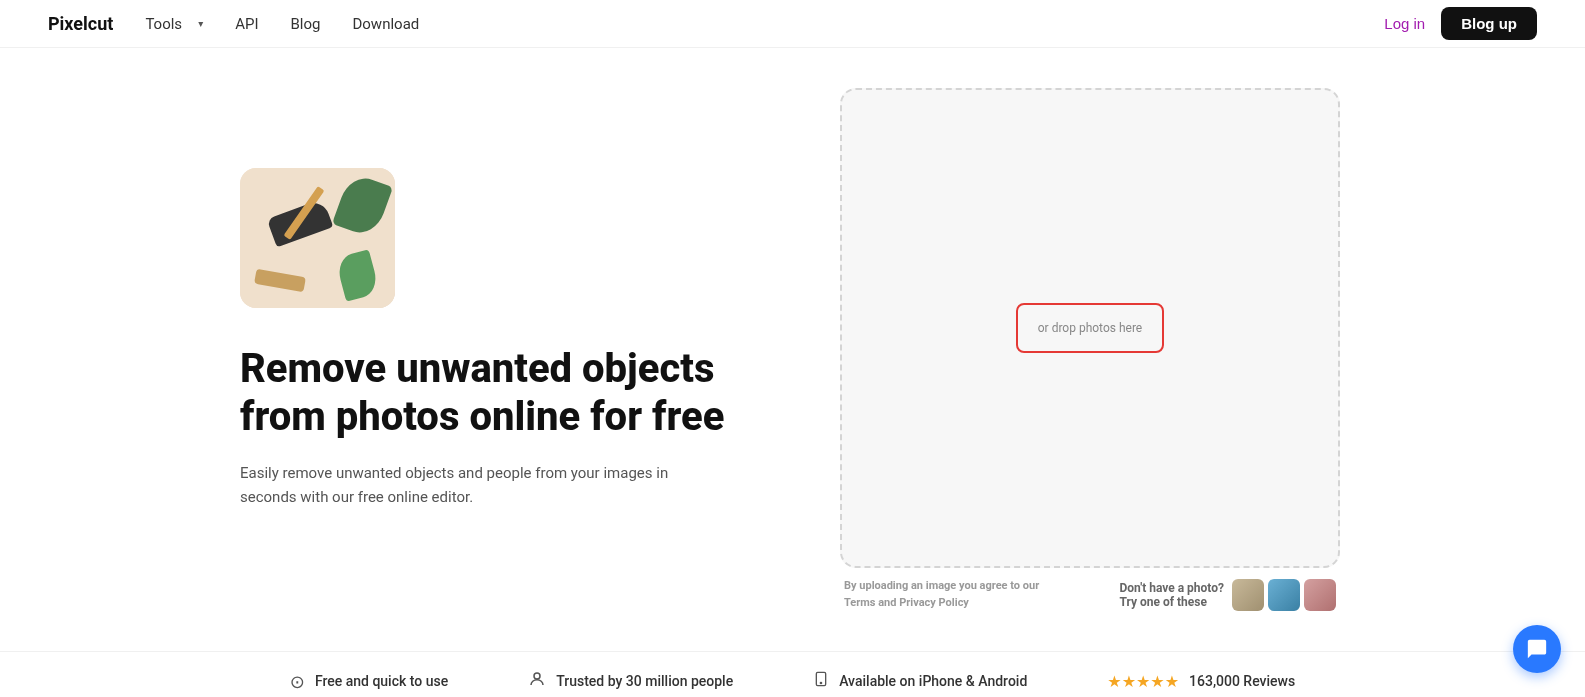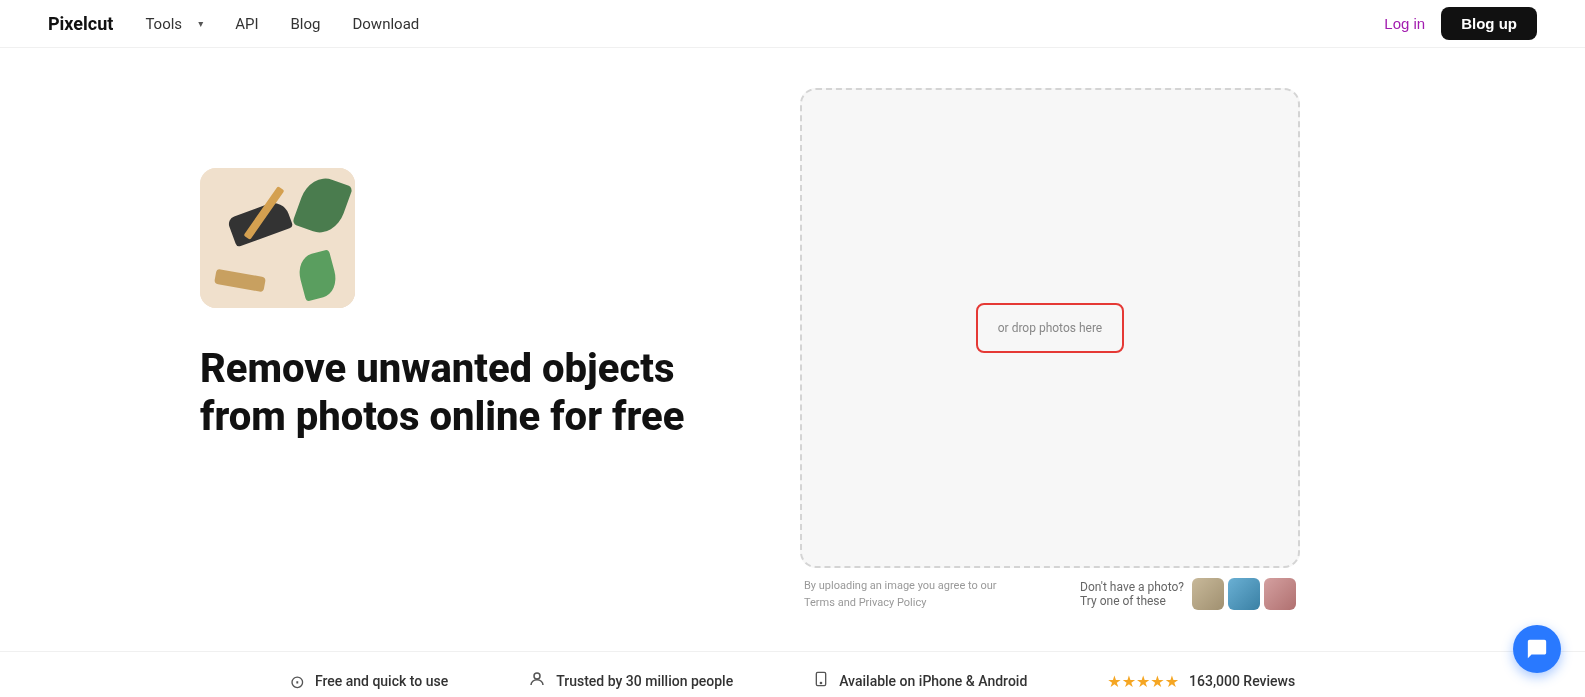--- a/index.html
+++ b/index.html
@@ -16,21 +16,21 @@
     .nav-link { font-size: 15px; color: #333; cursor: pointer; text-decoration: none; display: flex; align-items: center; gap: 16px; }
     .chevron { font-size: 10px; color: #555; }
     .nav-right { display: flex; align-items: center; gap: 16px; }
     .btn-login { font-size: 15px; color: #a21caf; cursor: pointer; background: none; border: none; }
     .btn-signup { font-size: 15px; color: #fff; background: #111; border: none; border-radius: 8px; padding: 8px 20px; cursor: pointer; font-weight: 600; }
 
     
     .main { display: flex; align-items: flex-start; padding: 40px 80px 40px 200px; gap: 80px; min-height: 580px; }
 
     
-    .left { flex: 1; max-width: 520px; padding-top: 80px; }
+    .left { flex: 1; max-width: 520px; padding-top: 80px; margin-left: 40px; }
     .hero-image-wrapper { position: relative; width: 160px; height: 145px; margin-bottom: 32px; }
     .hero-image {
       width: 155px; height: 140px; border-radius: 16px;
       background: linear-gradient(135deg, #f5e6d8 0%, #e8d5c0 100%);
       display: flex; align-items: center; justify-content: center;
       overflow: hidden; position: relative;
     }
     .hero-image-inner {
       width: 100%; height: 100%;
       background: #f0e0cc;
@@ -75,21 +75,21 @@
       display: flex; flex-direction: column; align-items: center; gap: 10px;
     }
     .btn-upload {
       background: #2979ff; color: #fff; border: none; border-radius: 8px;
       padding: 12px 28px; font-size: 16px; font-weight: 600; cursor: pointer;
       width: 180px;
     }
     .drop-text { font-size: 12px; color: #888; }
 
     
-    .upload-footer { display: flex; justify-content: space-between; align-items: flex-start; margin-top: 10px; padding: 0 4px; }
+    .upload-footer { display: flex; justify-content: space-between; align-items: flex-end; margin-top: 10px; padding: 0 4px; font-weight: bold; }
     .upload-terms { font-size: 11px; color: #999; max-width: 200px; line-height: 1.5; }
     .no-photo { display: flex; align-items: center; gap: 8px; font-size: 12px; color: #666; }
     .sample-thumbs { display: flex; gap: 4px; }
     .thumb { width: 32px; height: 32px; border-radius: 6px; overflow: hidden; }
     .thumb1 { background: linear-gradient(135deg, #c8b99a, #a09070); }
     .thumb2 { background: linear-gradient(135deg, #6ab0d4, #3a80a4); }
     .thumb3 { background: linear-gradient(135deg, #d4a0a0, #b07070); }
 
     
     .stats-bar {
@@ -145,20 +145,21 @@
         <div class="hero-image-inner">
           <div class="item-shoe"></div>
           <div class="item-leaf1"></div>
           <div class="item-leaf2"></div>
           <div class="item-glasses"></div>
           <div class="item-pencil"></div>
         </div>
       </div>
     </div>
     <h1 class="hero-title">Remove unwanted objects from photos online for free</h1>
+    <p class="hero-desc">Easily remove unwanted objects and people from your images in seconds with our free online editor.</p>
   </div>
 
   <div class="right">
     <div class="upload-card">
       <div class="upload-inner">
         <div class="upload-box">
           <span class="drop-text">or drop photos here</span>
         </div>
       </div>
     </div>

